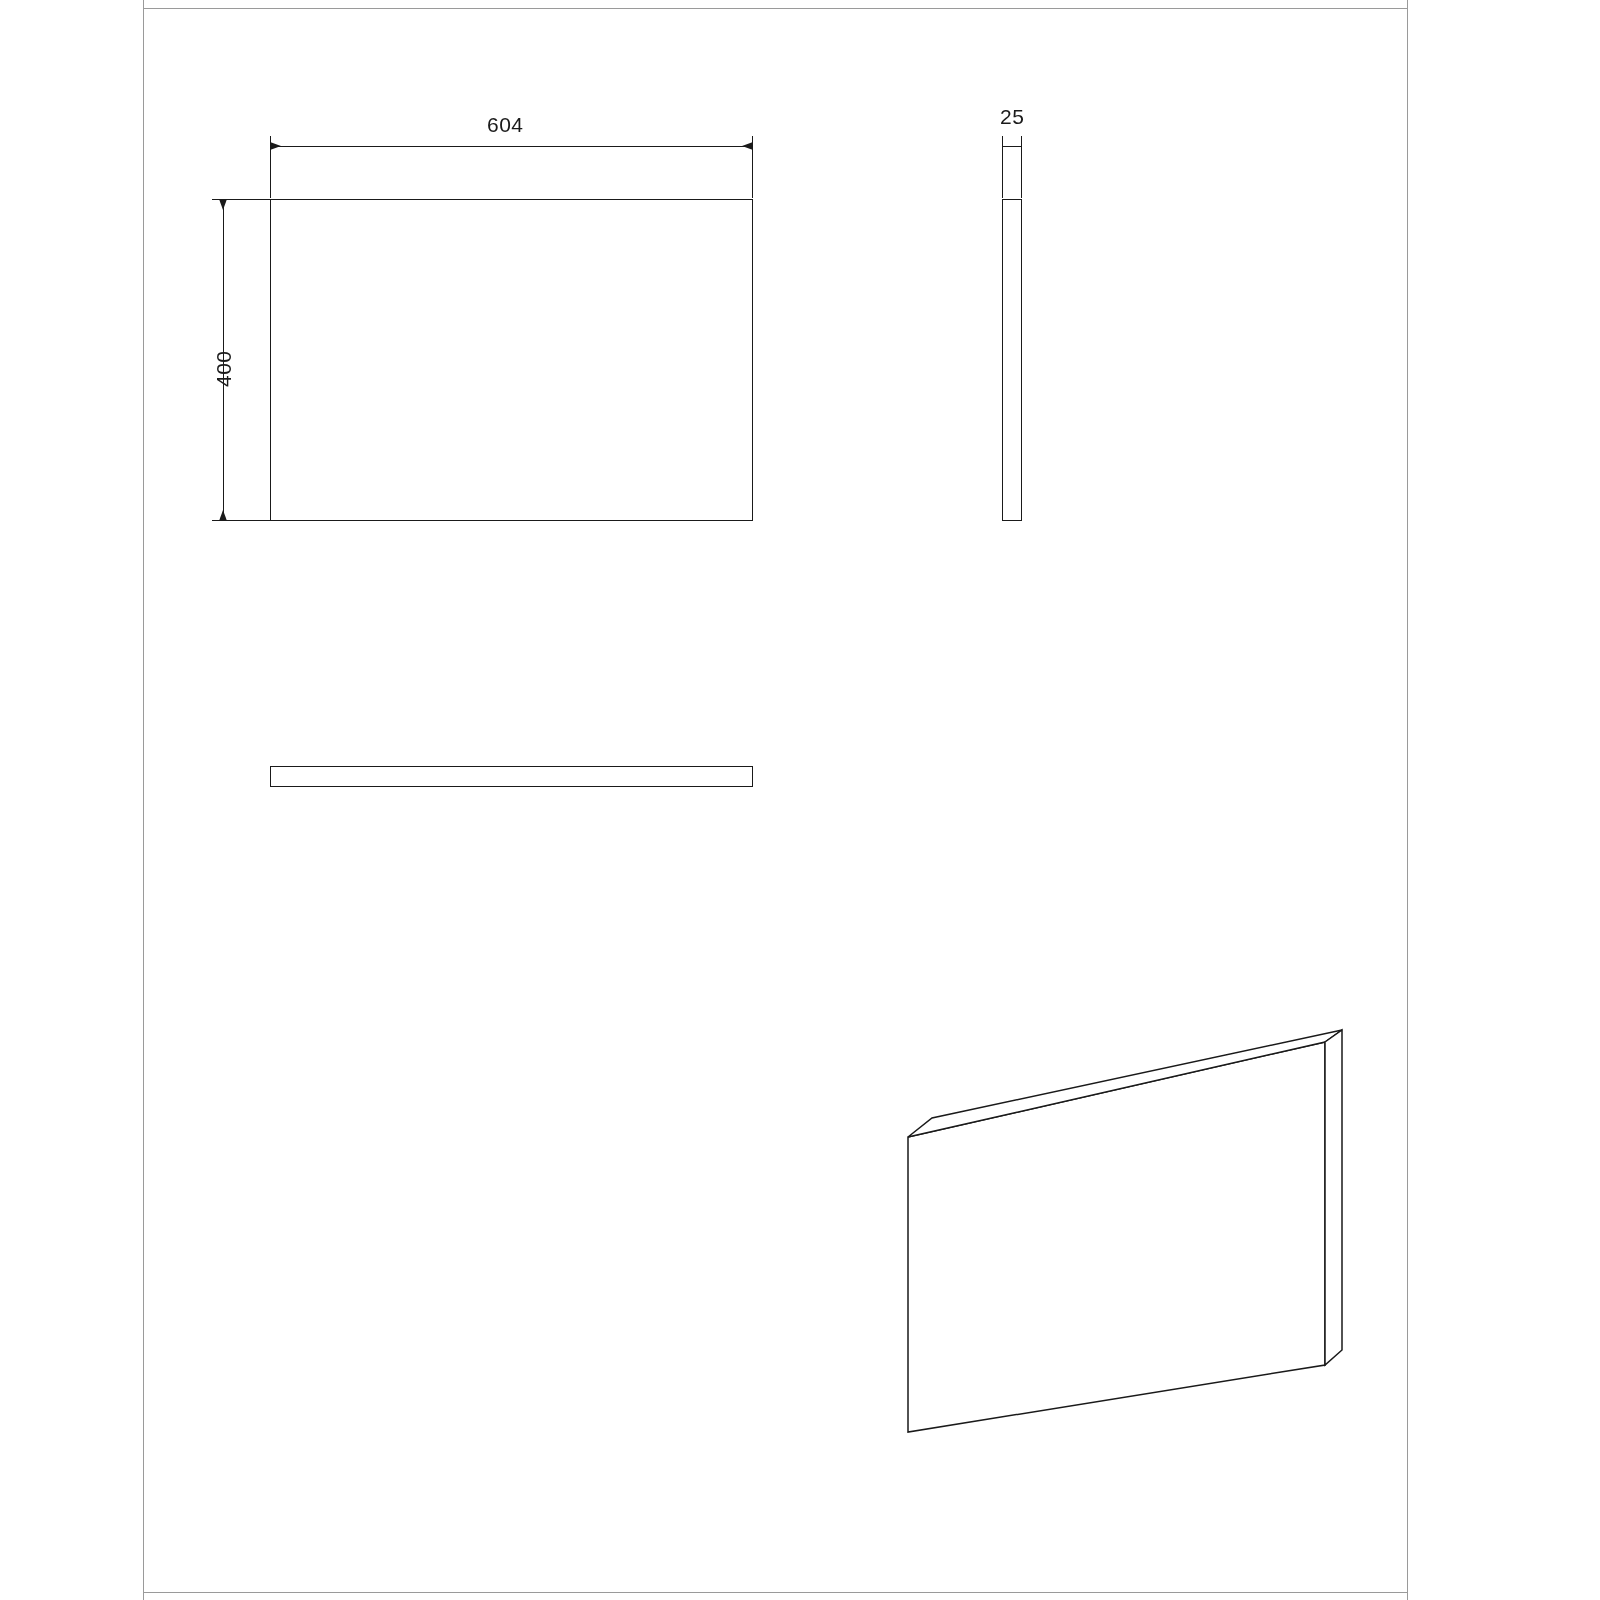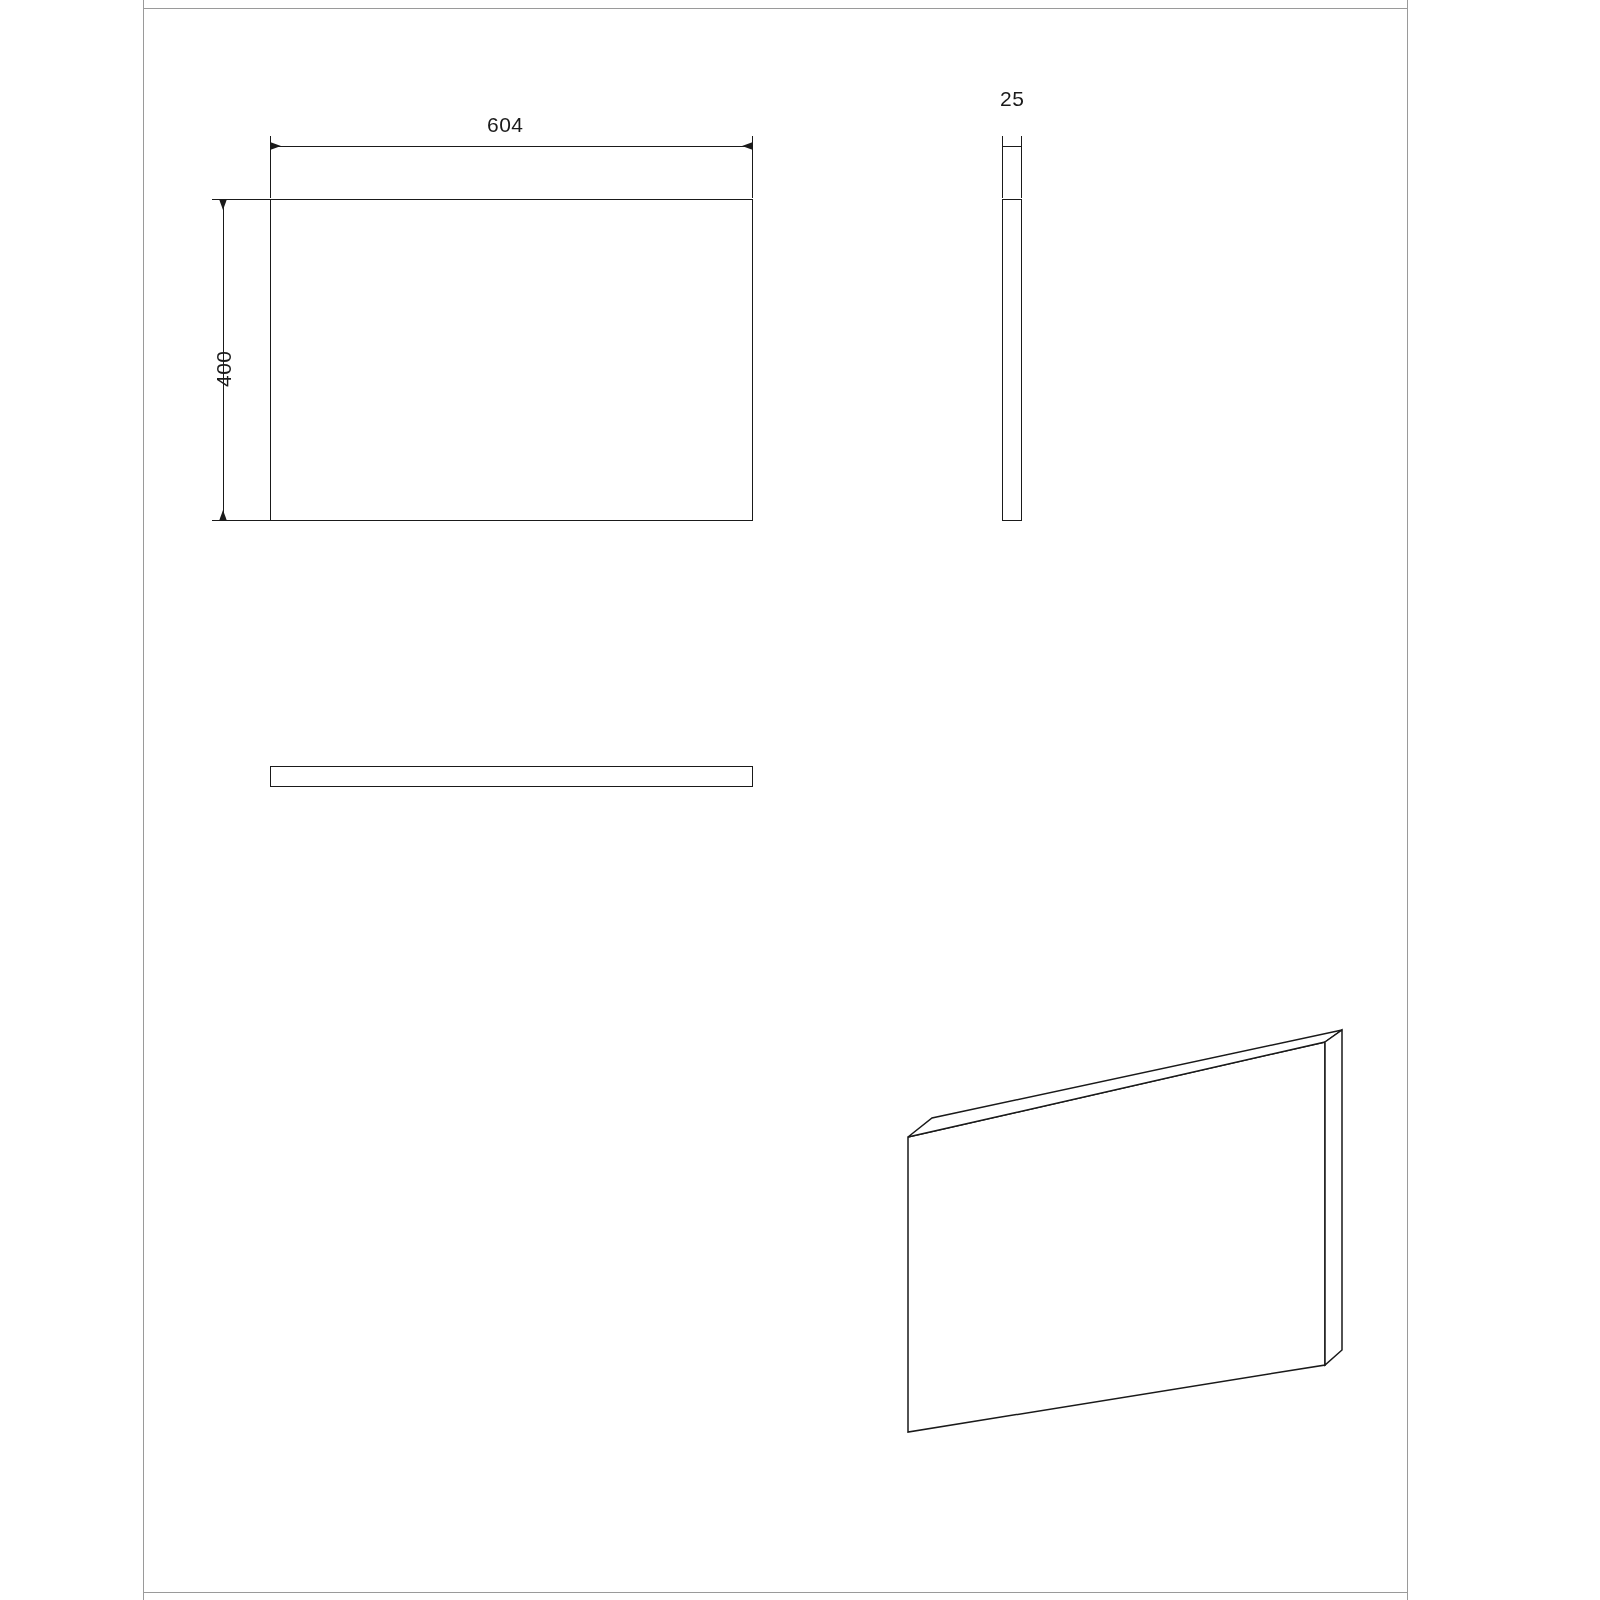--- a/index.html
+++ b/index.html
@@ -147,21 +147,21 @@
   <div class="dim-line vline" style="left:223px; top:199px; height:322px;"></div>
   <div class="arrow arrow-down" style="left:219px; top:199px;"></div>
   <div class="arrow arrow-up" style="left:219px; top:510px;"></div>
   <div class="dim-label vertical" style="left:212px; top:387px;">400</div>
 
   <div class="rect" style="left:1002px; top:199px; width:20px; height:322px;"></div>
 
   <div class="dim-line vline" style="left:1002px; top:136px; height:62px;"></div>
   <div class="dim-line vline" style="left:1021px; top:136px; height:62px;"></div>
   <div class="dim-line hline" style="left:1002px; top:146px; width:20px;"></div>
-  <div class="dim-label" style="left:1000px; top:87px;">25</div>
+  <div class="dim-label" style="left:1000px; top:105px;">25</div>
 
   <div class="rect" style="left:270px; top:766px; width:483px; height:21px;"></div>
 
   <svg class="iso" viewBox="0 0 500 450">
 
     <path d="M 28 117 L 28 412 L 445 345 L 445 22 Z"></path>
 
     <path d="M 28 117 L 52 98 L 462 10 L 445 22 Z"></path>
 
     <path d="M 445 22 L 462 10 L 462 330 L 445 345 Z"></path>

